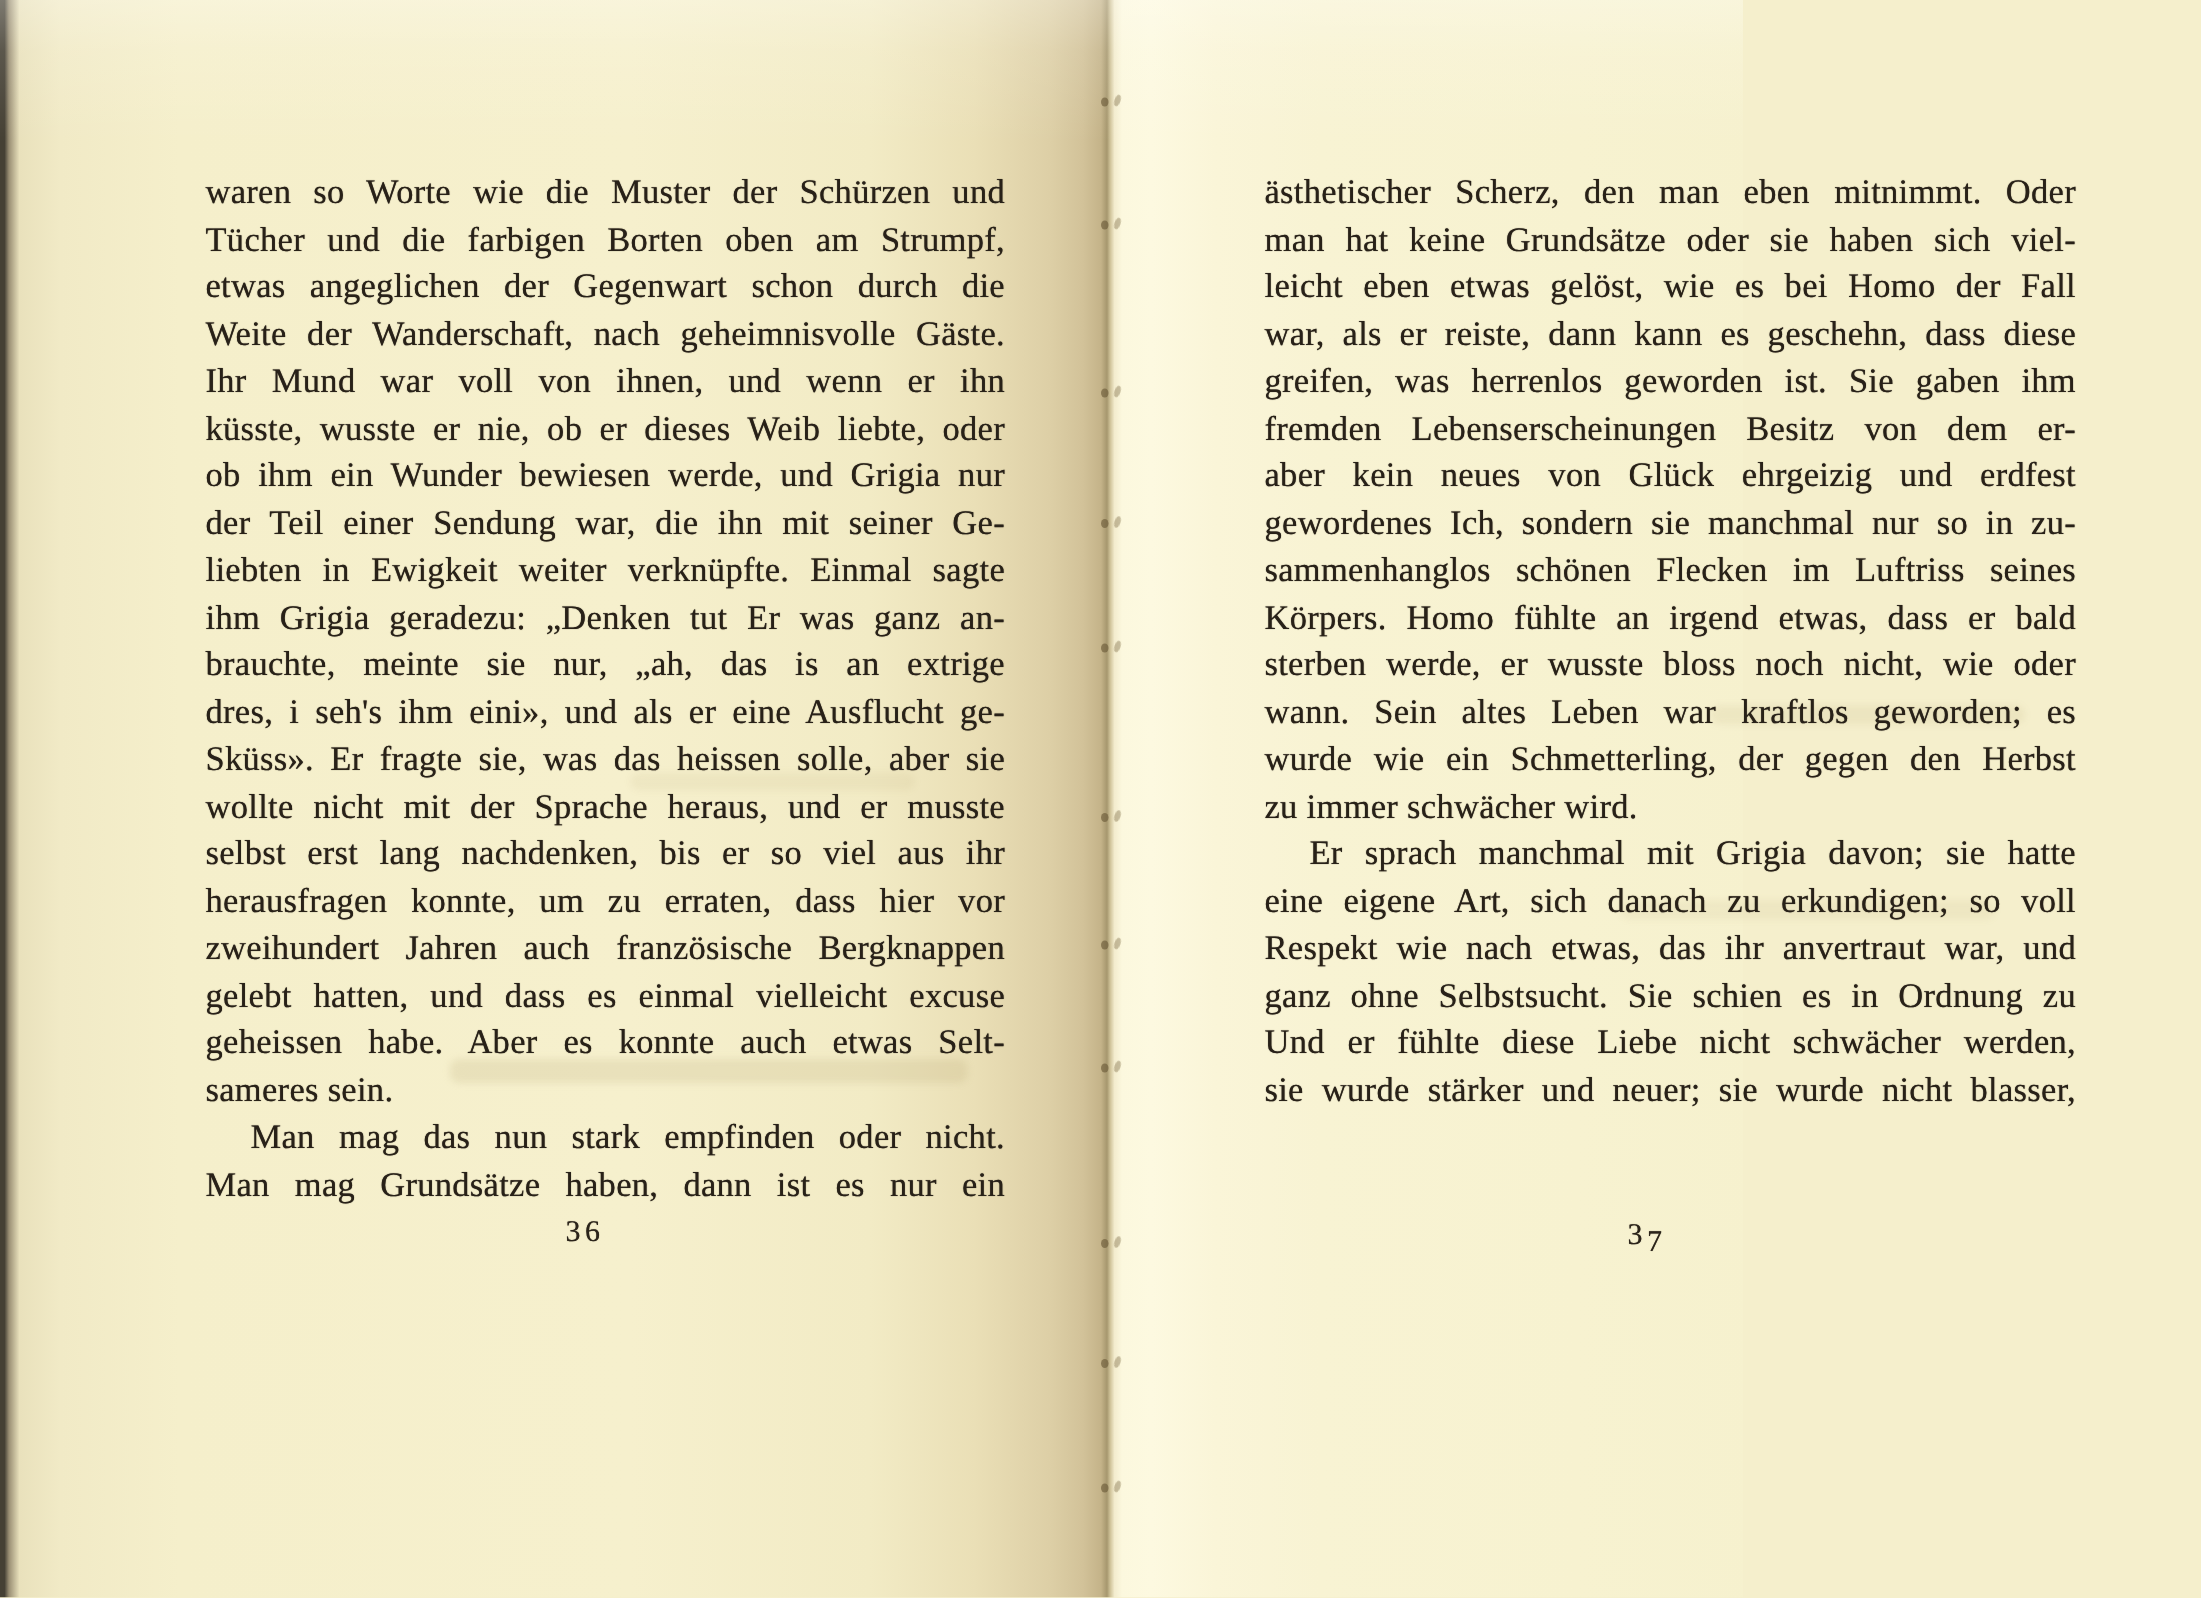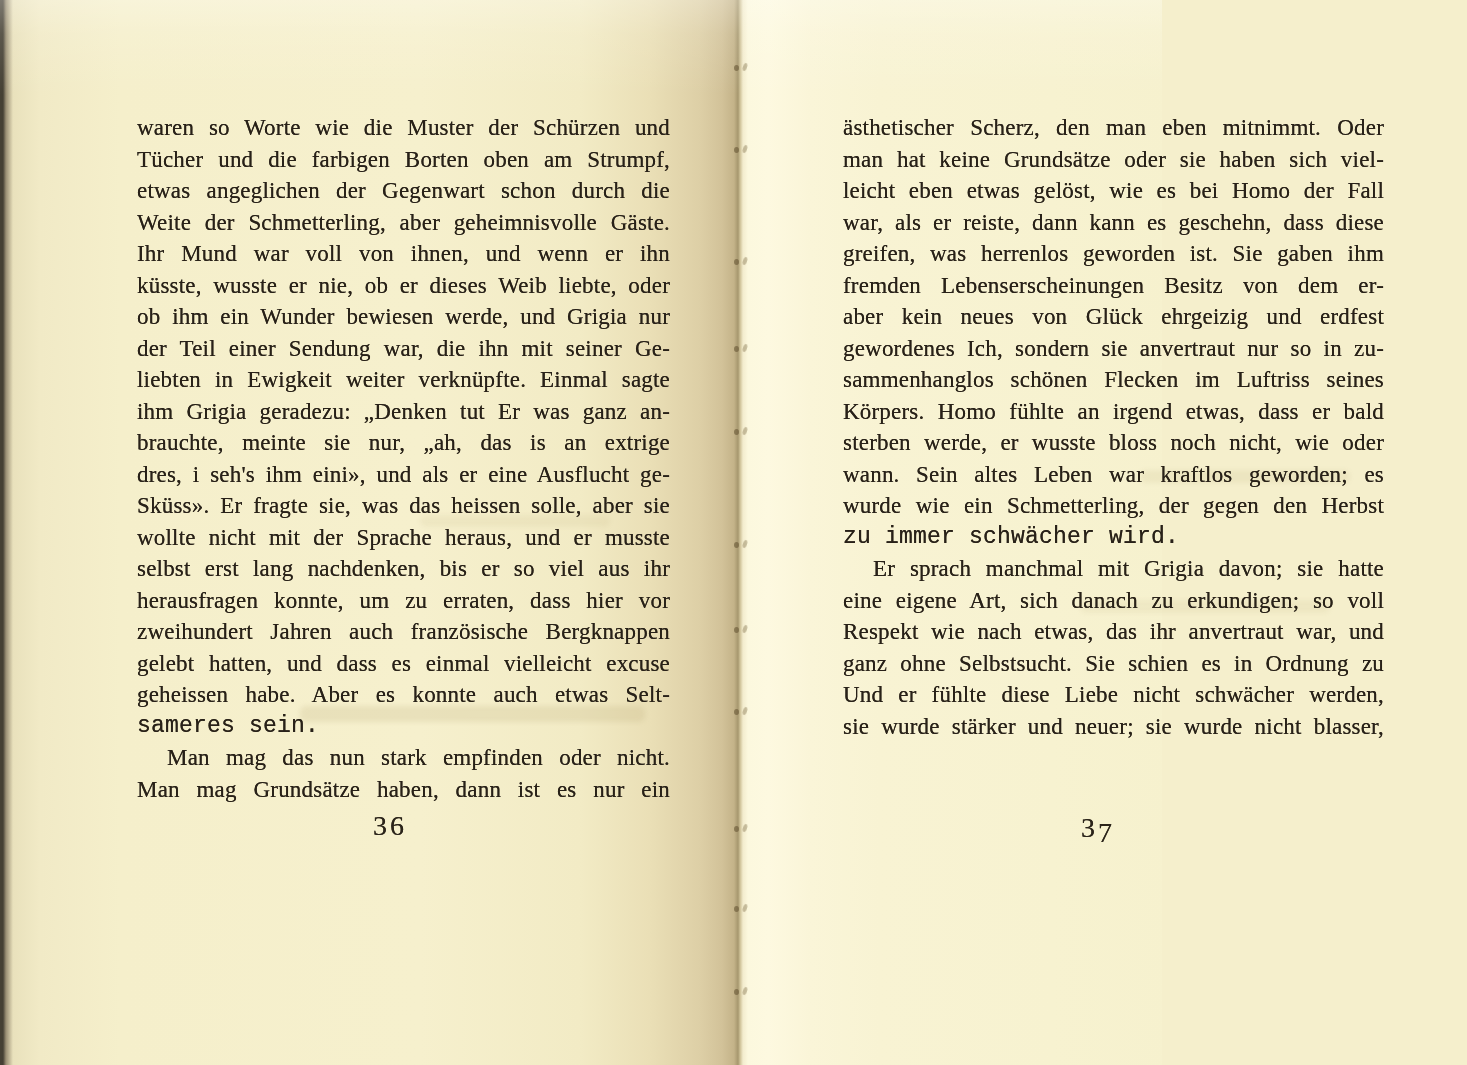--- a/index.html
+++ b/index.html
@@ -30,25 +30,25 @@
   .textblock.left{left:137px;width:533px;}
   .textblock.right{left:843px;width:541px;}
   .line{
     height:31.5px;line-height:31.5px;
     font-size:23px;
     text-align:justify;text-align-last:justify;text-justify:inter-word;
     white-space:nowrap;
     text-shadow:0 0 0.6px rgba(40,33,24,0.85);
     letter-spacing:0.2px;
   }
-  .line.endline{text-align:left;text-align-last:left;font-family:Liberation Mono, monospace;}
+  .line.endline{text-align:left;text-align-last:left;}
   .line.indent{text-indent:30px;}
   .folio{
     position:absolute;width:60px;text-align:center;
-    font-size:28px;color:#2b241a;letter-spacing:3px;
+    font-size:20px;color:#2b241a;letter-spacing:3px;
     text-shadow:0 0 0.5px rgba(40,33,24,0.8);
   }
   .folio.left{left:360px;top:810px;}
   .folio.right{left:1068px;top:812px;}
   .digit-drop{display:inline-block;transform:translateY(5px);}
   .stitch{position:absolute;left:733px;width:18px;height:10px;}
   .stitch::before{
     content:"";position:absolute;left:1px;top:2px;width:5px;height:6px;border-radius:50%;
     background:rgba(95,78,46,0.55);filter:blur(0.4px);
   }
@@ -82,21 +82,21 @@
   <div class="smudge" style="left:300px;top:706px;width:345px;height:16px"></div>
   <div class="smudge" style="left:420px;top:515px;width:190px;height:12px;opacity:.6"></div>
   <div class="smudge" style="left:1140px;top:470px;width:210px;height:13px;opacity:.7"></div>
   <div class="smudge" style="left:1080px;top:600px;width:250px;height:13px;opacity:.6"></div>
 
   <section class="page-region" style="left:0;width:738px">
     <div class="textblock left">
       <div class="line">waren so Worte wie die Muster der Schürzen und</div>
       <div class="line">Tücher und die farbigen Borten oben am Strumpf,</div>
       <div class="line">etwas angeglichen der Gegenwart schon durch die</div>
-      <div class="line">Weite der Schmetterling, aber geheimnisvolle Gäste.</div>
+      <div class="line">Weite der Wanderschaft, nach geheimnisvolle Gäste.</div>
       <div class="line">Ihr Mund war voll von ihnen, und wenn er ihn</div>
       <div class="line">küsste, wusste er nie, ob er dieses Weib liebte, oder</div>
       <div class="line">ob ihm ein Wunder bewiesen werde, und Grigia nur</div>
       <div class="line">der Teil einer Sendung war, die ihn mit seiner Ge-</div>
       <div class="line">liebten in Ewigkeit weiter verknüpfte. Einmal sagte</div>
       <div class="line">ihm Grigia geradezu: „Denken tut Er was ganz an-</div>
       <div class="line">brauchte, meinte sie nur, „ah, das is an extrige</div>
       <div class="line">dres, i seh's ihm eini», und als er eine Ausflucht ge-</div>
       <div class="line">Sküss». Er fragte sie, was das heissen solle, aber sie</div>
       <div class="line">wollte nicht mit der Sprache heraus, und er musste</div>
@@ -114,21 +114,21 @@
 
   <section class="page-region" style="left:738px;width:729px">
     <div class="textblock right" style="left:105px">
       <div class="line">ästhetischer Scherz, den man eben mitnimmt. Oder</div>
       <div class="line">man hat keine Grundsätze oder sie haben sich viel-</div>
       <div class="line">leicht eben etwas gelöst, wie es bei Homo der Fall</div>
       <div class="line">war, als er reiste, dann kann es geschehn, dass diese</div>
       <div class="line">greifen, was herrenlos geworden ist. Sie gaben ihm</div>
       <div class="line">fremden Lebenserscheinungen Besitz von dem er-</div>
       <div class="line">aber kein neues von Glück ehrgeizig und erdfest</div>
-      <div class="line">gewordenes Ich, sondern sie anvertraut nur so in zu-</div>
+      <div class="line">gewordenes Ich, sondern sie manchmal nur so in zu-</div>
       <div class="line">sammenhanglos schönen Flecken im Luftriss seines</div>
       <div class="line">Körpers. Homo fühlte an irgend etwas, dass er bald</div>
       <div class="line">sterben werde, er wusste bloss noch nicht, wie oder</div>
       <div class="line">wann. Sein altes Leben war kraftlos geworden; es</div>
       <div class="line">wurde wie ein Schmetterling, der gegen den Herbst</div>
       <div class="line endline">zu immer schwächer wird.</div>
       <div class="line indent">Er sprach manchmal mit Grigia davon; sie hatte</div>
       <div class="line">eine eigene Art, sich danach zu erkundigen; so voll</div>
       <div class="line">Respekt wie nach etwas, das ihr anvertraut war, und</div>
       <div class="line">ganz ohne Selbstsucht. Sie schien es in Ordnung zu</div>

